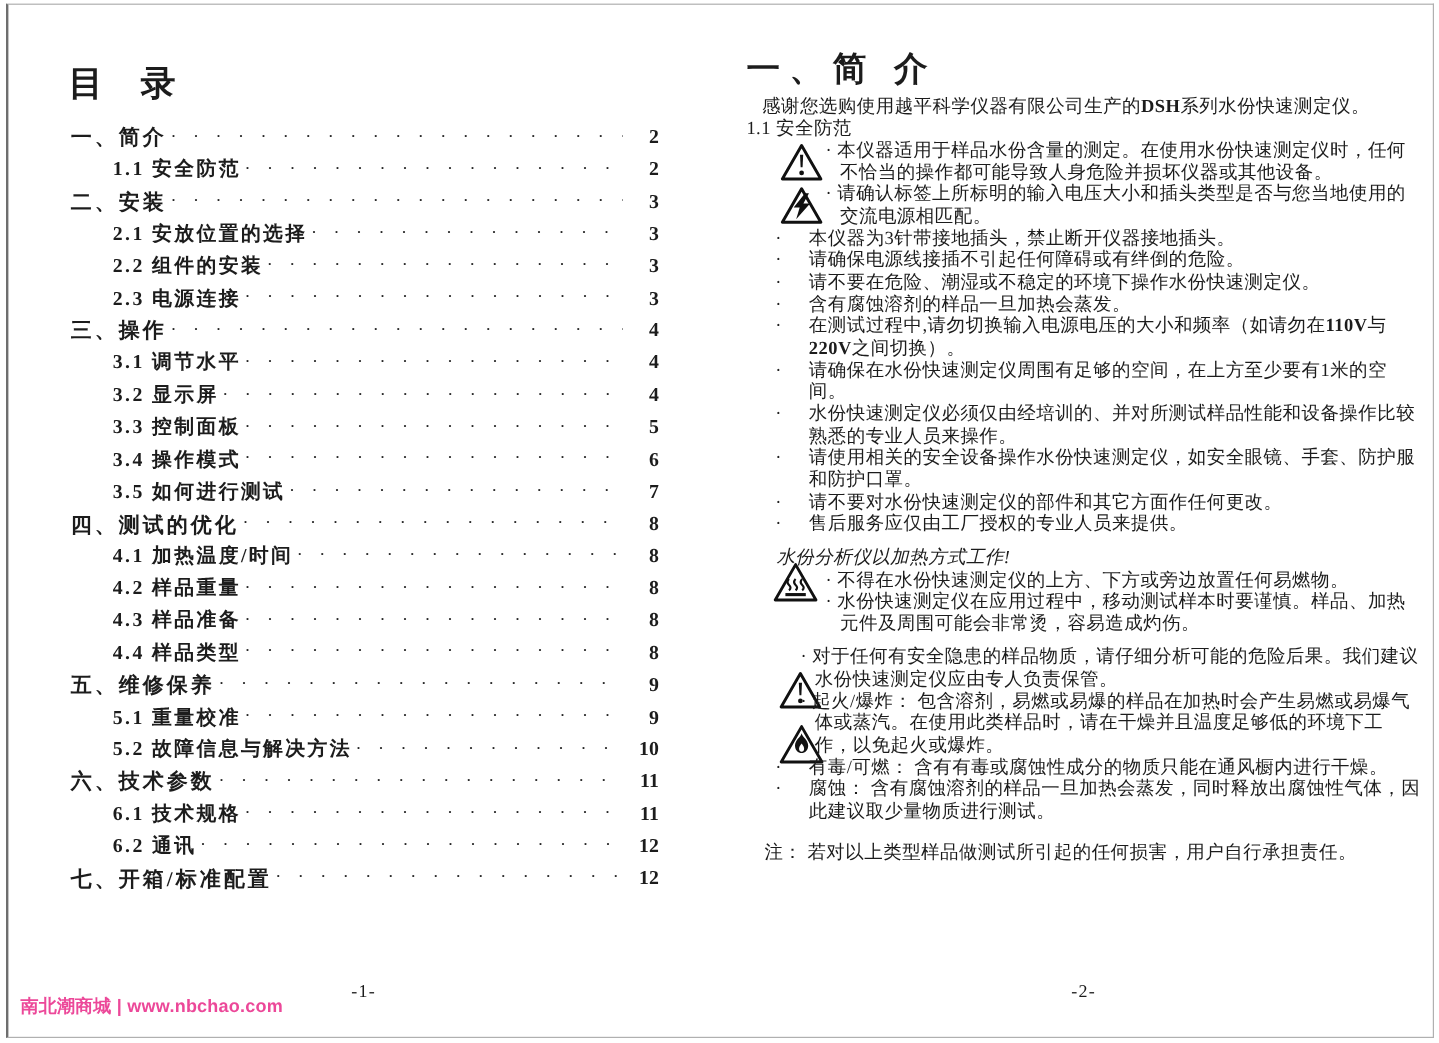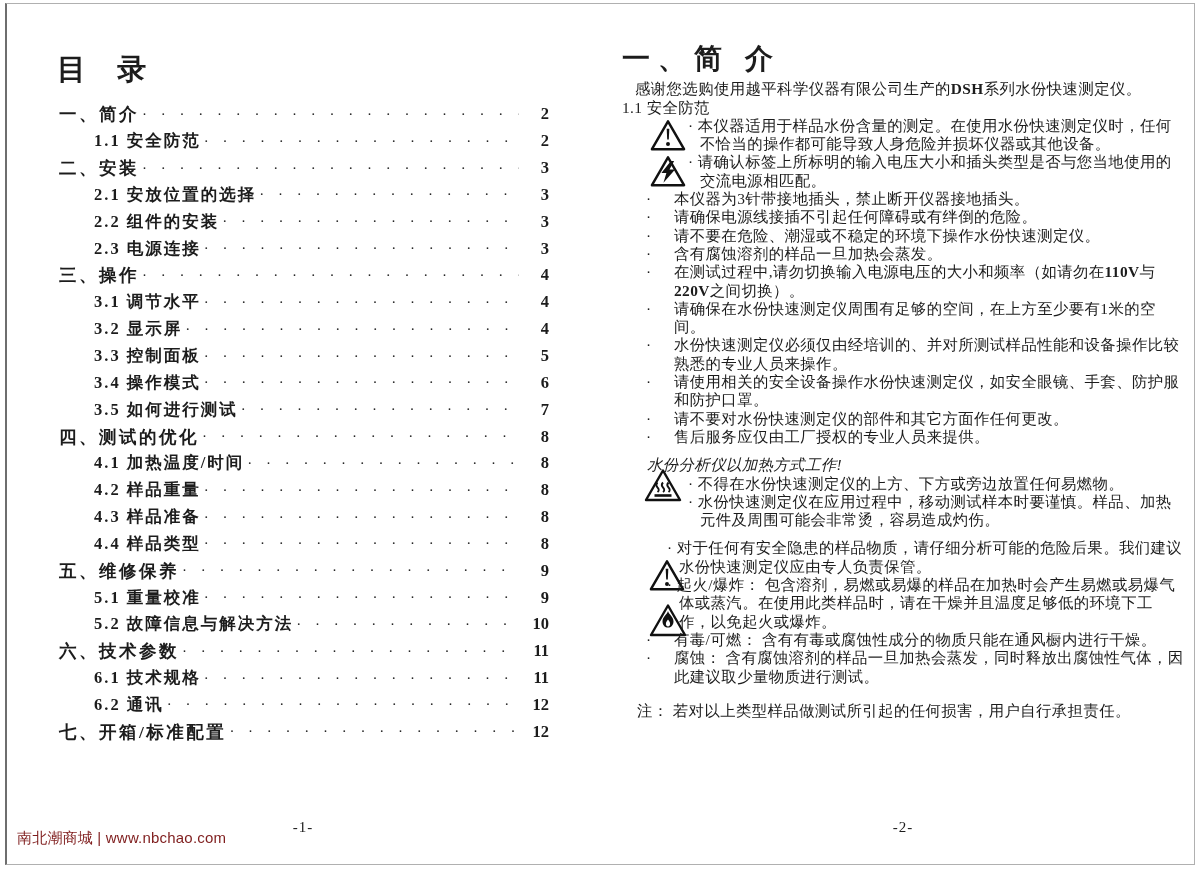--- a/index.html
+++ b/index.html
@@ -53,21 +53,21 @@
   .sample-block .icon-warning2{position:absolute;left:26px;top:19px;}
   .sample-block .icon-flam{position:absolute;left:26px;top:63px;}
   .note{margin:16px 0 0 15px;}
   
   .footer{position:absolute;top:819px;font-size:15px;letter-spacing:1px;}
   .footer-left{left:57px;width:492px;text-align:center;}
   .footer-right{left:622px;width:562px;text-align:center;}
   .watermark{
     position:absolute;left:17px;top:829px;
     font-family:"Liberation Sans","DejaVu Sans",sans-serif;
-    font-size:15px;color:#7f1d1d;letter-spacing:0.2px;
+    font-size:15px;color:#ec4899;letter-spacing:0.2px;font-weight:bold;
   }
   .icon svg{display:block;}
 </style>
 </head>
 <body>
 
 <div class="scan-border"></div>
 
 <div class="page page-left">
   <div class="doc-title">目 录</div>

